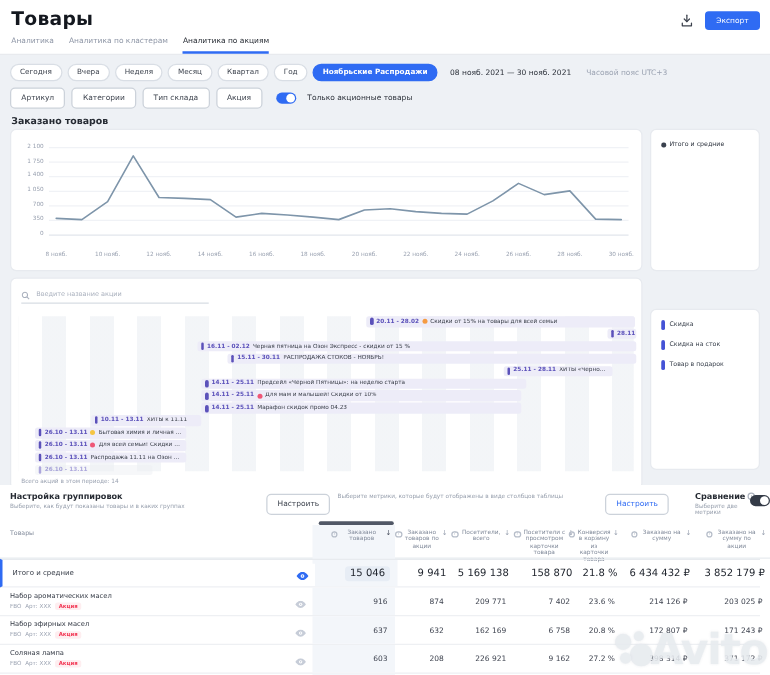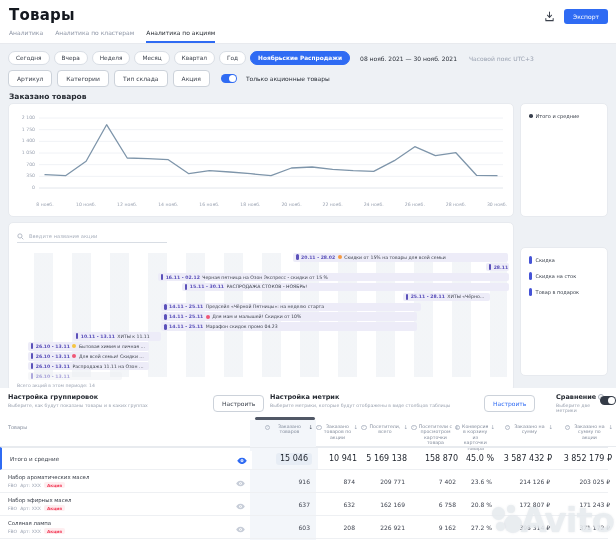--- a/index.html
+++ b/index.html
@@ -283,21 +283,20 @@
 
   <div class="bottom">
 
     <div style="position:absolute;left:8px;top:5px;width:200px;">
       <div class="set-title">Настройка группировок</div>
       <div class="set-sub">Выберите, как будут показаны товары и в каких группах</div>
     </div>
     <div class="set-btn" style="left:213px;top:7px;color:#3c424d;">Настроить</div>
 
     <div style="position:absolute;left:270px;top:5px;width:208px;">
-      <div class="set-title">Настройка метрик</div>
       <div class="set-sub">Выберите метрики, которые будут отображены в виде столбцов таблицы</div>
     </div>
     <div class="set-btn" style="left:484px;top:7px;color:#2f6bf3;">Настроить</div>
 
     <div style="position:absolute;left:556px;top:5px;width:52px;">
       <div class="set-title">
         <span>Сравнение</span>
         <span class="info-i">i</span>
       </div>
       <div class="set-sub">Выберите две метрики</div>
@@ -354,25 +353,25 @@
             <span class="pname" style="font-size: 5.6px;">Итого и средние</span>
             <span class="eye"><svg width="10" height="6.6000000000000005" viewBox="0 0 24 16">
                 <path d="M12 0C5.5 0 .5 8 .5 8S5.5 16 12 16 23.5 8 23.5 8 18.5 0 12 0z" fill="#2f6bf3"></path>
                 <circle cx="12" cy="8" r="3.6" fill="#fff"></circle>
                 <circle cx="12" cy="8" r="1.6" fill="#2f6bf3"></circle>
               </svg></span>
           </div>
           <div class="vcell c0bg">
             <span class="chip">15 046</span>
           </div>
-          <div class="vcell">10 941</div>
+          <div class="vcell">9 941</div>
           <div class="vcell">5 169 138</div>
           <div class="vcell">158 870</div>
-          <div class="vcell">45.0 %</div>
-          <div class="vcell">3 587 432 ₽</div>
+          <div class="vcell">21.8 %</div>
+          <div class="vcell">6 434 432 ₽</div>
           <div class="vcell">3 852 179 ₽</div>
         </div>
         <div class="trow tgrid" style="top: 82px; height: 23px;">
           <div class="namecell">
             <div>
               <div class="pname">Набор ароматических масел</div>
               <div class="psub">
                 <span>FBO</span>
                 <span>Арт: XXX</span>
                 <span class="badge">Акция</span>

